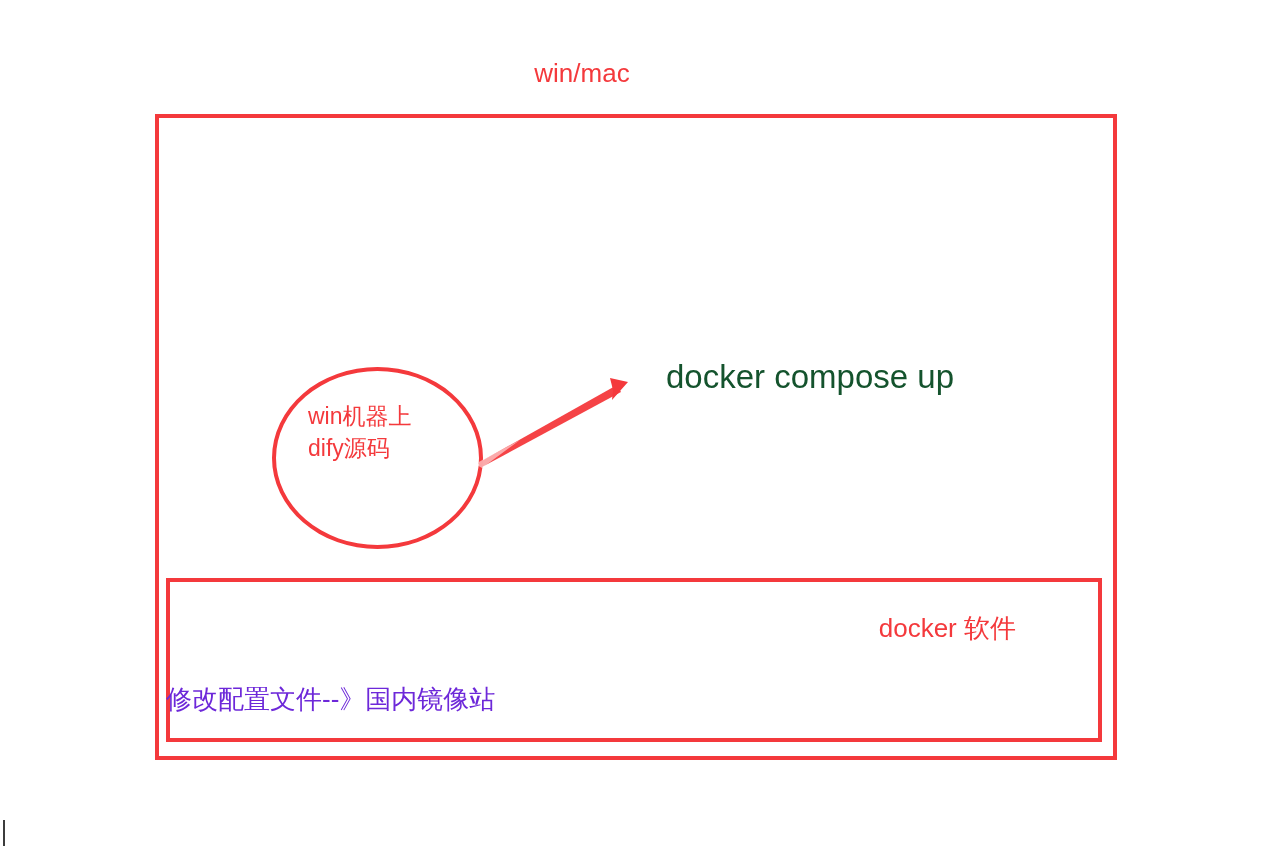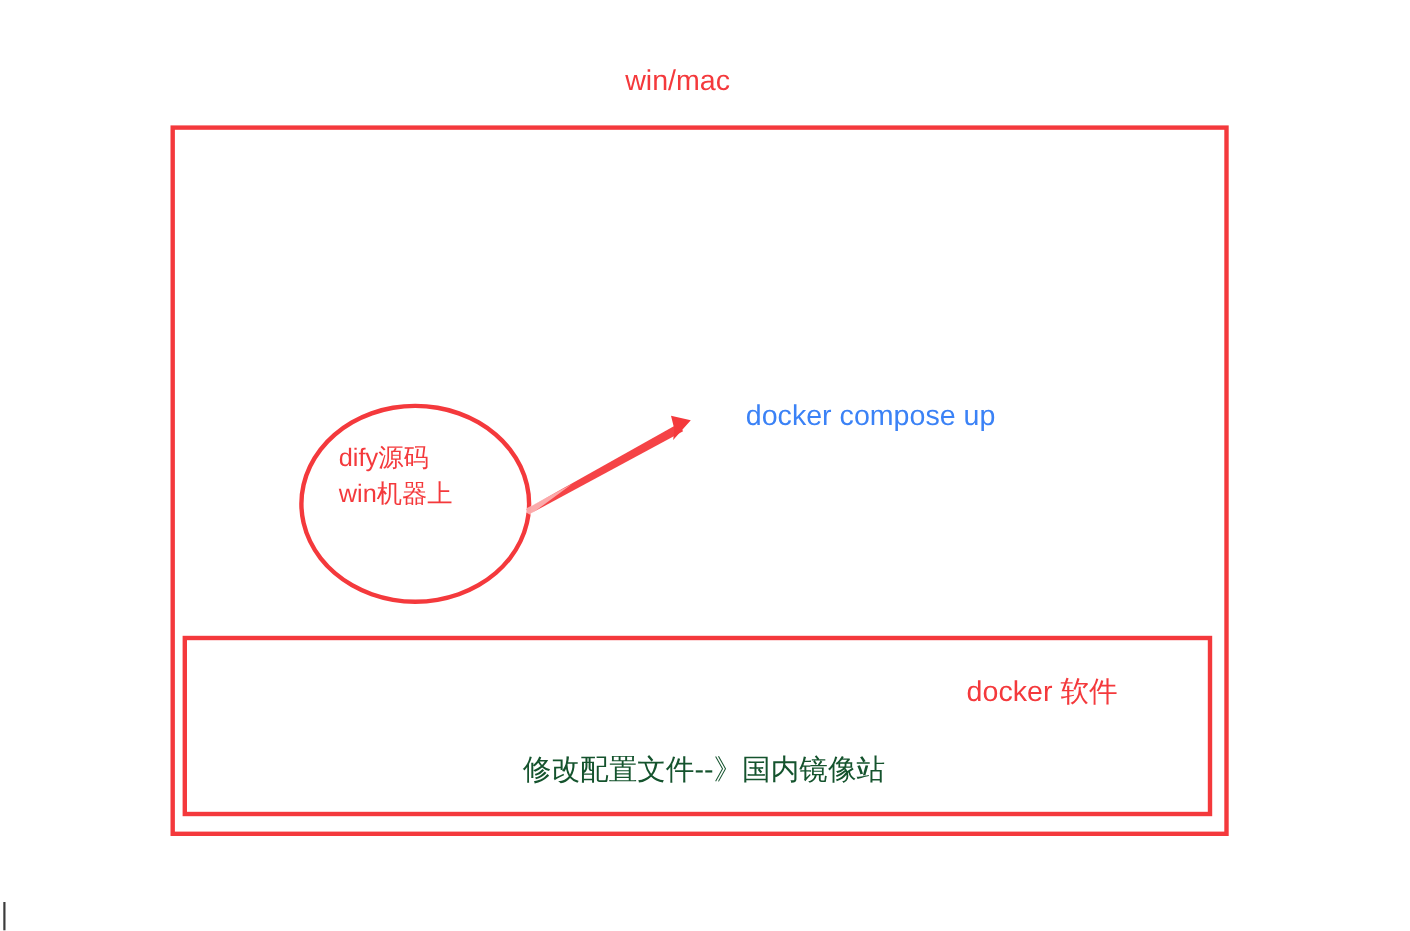--- a/index.html
+++ b/index.html
@@ -24,21 +24,20 @@
   .diagram-title {
     position: absolute;
     left: 0;
     top: 57px;
     width: 1164px;
     text-align: center;
     font-size: 26px;
     line-height: 32px;
     color: #f4393c;
     white-space: nowrap;
-    margin-left: 34px;
   }
   .outer-box {
     position: absolute;
     left: 155px;
     top: 114px;
     width: 962px;
     height: 646px;
     border: 4px solid #f4393c;
     box-sizing: border-box;
     background: transparent;
@@ -62,24 +61,23 @@
     font-size: 26px;
     line-height: 34px;
     color: #f4393c;
     white-space: nowrap;
   }
   .inner-line-2 {
     position: absolute;
     left: 166px;
     top: 682px;
     width: 948px;
-    text-align: center;
     font-size: 26px;
     line-height: 34px;
-    color: #14532d;
+    color: #6d28d9;
     white-space: nowrap;
   }
   .node-circle {
     position: absolute;
     left: 272px;
     top: 367px;
     width: 211px;
     height: 182px;
     border: 4px solid #f4393c;
     border-radius: 50%;
@@ -98,25 +96,24 @@
     line-height: 32px;
     white-space: nowrap;
   }
   .circle-text .line-gap {
     margin-top: 8px;
   }
   .command-label {
     position: absolute;
     left: 666px;
     top: 361px;
-    font-size: 26px;
+    font-size: 33px;
     line-height: 32px;
-    color: #3b82f6;
+    color: #14532d;
     white-space: nowrap;
-    margin-left: 12px;
   }
   .arrow-svg {
     position: absolute;
     left: 460px;
     top: 360px;
     width: 200px;
     height: 130px;
   }
   .text-caret {
     position: absolute;
@@ -132,22 +129,22 @@
 
 <div id="canvas">
 
   <div class="diagram-title">win/mac</div>
 
   <div class="outer-box"></div>
 
   <div class="node-circle"></div>
 
   <div class="circle-text">
+    <div>win机器上</div>
     <div>dify源码</div>
-    <div>win机器上</div>
   </div>
 
   <svg class="arrow-svg" viewBox="0 0 200 130" xmlns="http://www.w3.org/2000/svg">
     <polygon points="18,103 157,25 161,32 22,107" fill="#f4393c" opacity="0.95"></polygon>
     <polygon points="15,104 60,80 22,108" fill="#ffffff" opacity="0.55"></polygon>
     <polygon points="150,18 168,22 152,40 153,30" fill="#f4393c"></polygon>
   </svg>
 
   <div class="command-label">docker compose up</div>
 

